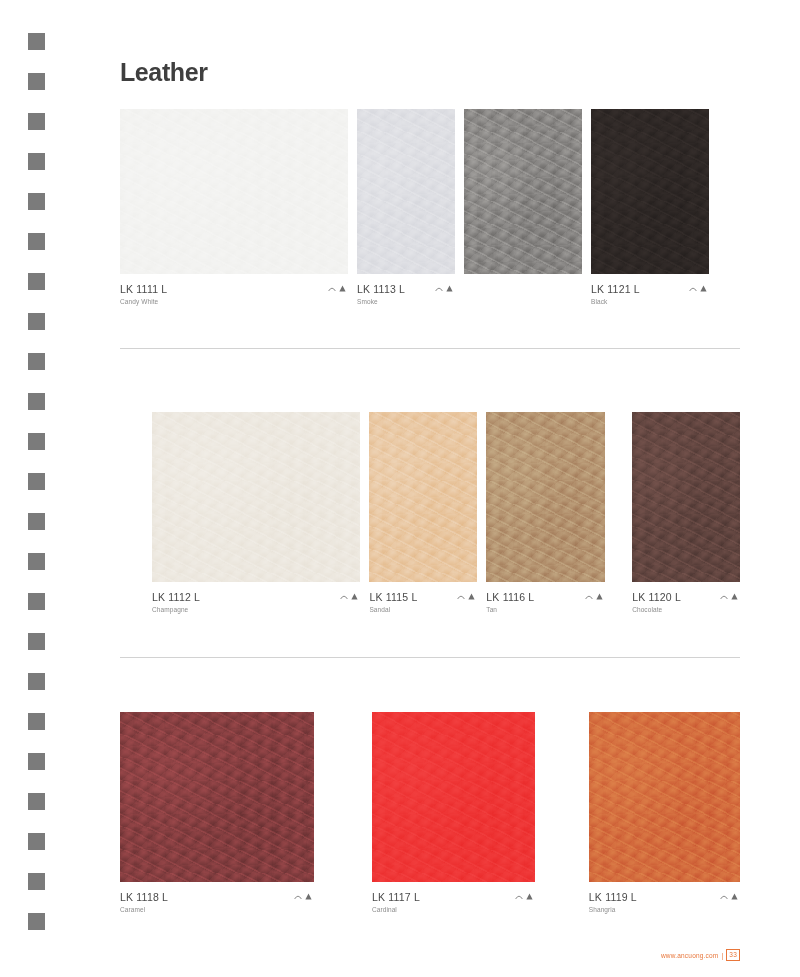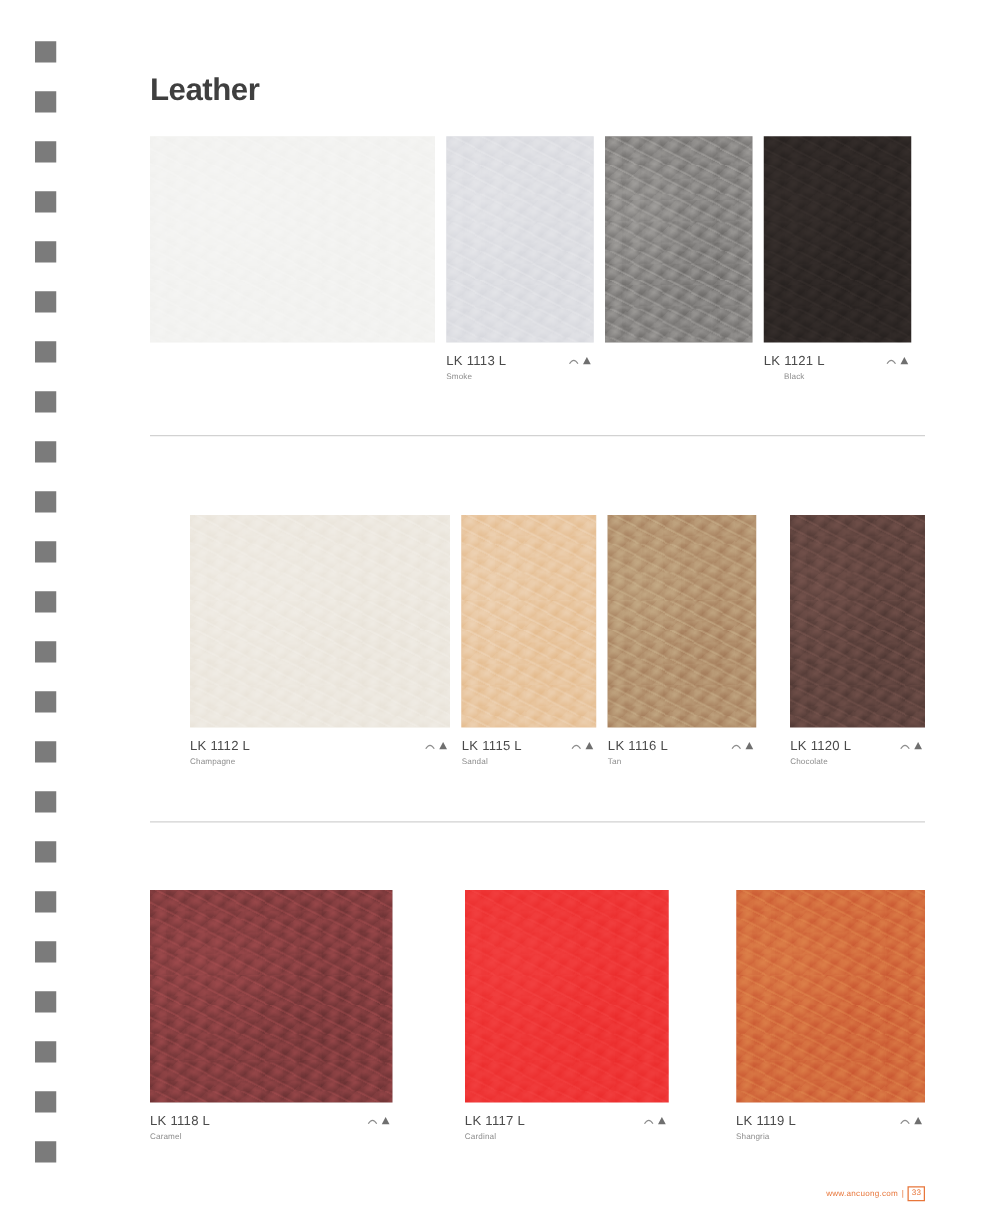--- a/index.html
+++ b/index.html
@@ -187,22 +187,40 @@
 
   <div class="content">
 
     <h1 class="page-title">Leather</h1>
 
     <div class="swatch-row row-1" id="row-0">
         <div class="swatch-card" style="width: 228px;">
           <div class="swatch-chip" style="background: rgb(242, 242, 240);">
             <div class="grain"></div>
           </div>
-        </div>
-        <div class="swatch-card" style="width: 118px; margin-left: 9px;">
+          <div class="swatch-meta">
+            <span class="swatch-text">
+              <span class="swatch-code">LK 1111 L</span>
+              <span class="swatch-name">Candy White</span>
+            </span>
+            <span class="care-icons">
+              <span>
+                <svg width="8" height="7" viewBox="0 0 8 7">
+                  <path d="M0.6 6 Q4 0.4 7.4 6" fill="none" stroke="#8d8d8d" stroke-width="1"></path>
+                </svg>
+              </span>
+              <span>
+                <svg width="7" height="7" viewBox="0 0 7 7">
+                  <path d="M3.5 0.6 L6.6 6.4 L0.4 6.4 Z" fill="#6f6f6f"></path>
+                </svg>
+              </span>
+            </span>
+          </div>
+        </div>
+        <div class="swatch-card" style="width: 98px; margin-left: 9px;">
           <div class="swatch-chip" style="background: rgb(220, 221, 226);">
             <div class="grain"></div>
           </div>
           <div class="swatch-meta">
             <span class="swatch-text">
               <span class="swatch-code">LK 1113 L</span>
               <span class="swatch-name">Smoke</span>
             </span>
             <span class="care-icons">
               <span>
@@ -216,21 +234,21 @@
                 </svg>
               </span>
             </span>
           </div>
         </div>
         <div class="swatch-card" style="width: 118px; margin-left: 9px;">
           <div class="swatch-chip" style="background: rgb(128, 126, 124);">
             <div class="grain"></div>
           </div>
         </div>
-        <div class="swatch-card" style="width: 118px; margin-left: 9px; text-align: center;">
+        <div class="swatch-card" style="width: 118px; margin-left: 9px;">
           <div class="swatch-chip" style="background: rgb(43, 37, 35);">
             <div class="grain"></div>
           </div>
           <div class="swatch-meta">
             <span class="swatch-text">
               <span class="swatch-code">LK 1121 L</span>
               <span class="swatch-name">Black</span>
             </span>
             <span class="care-icons">
               <span>

